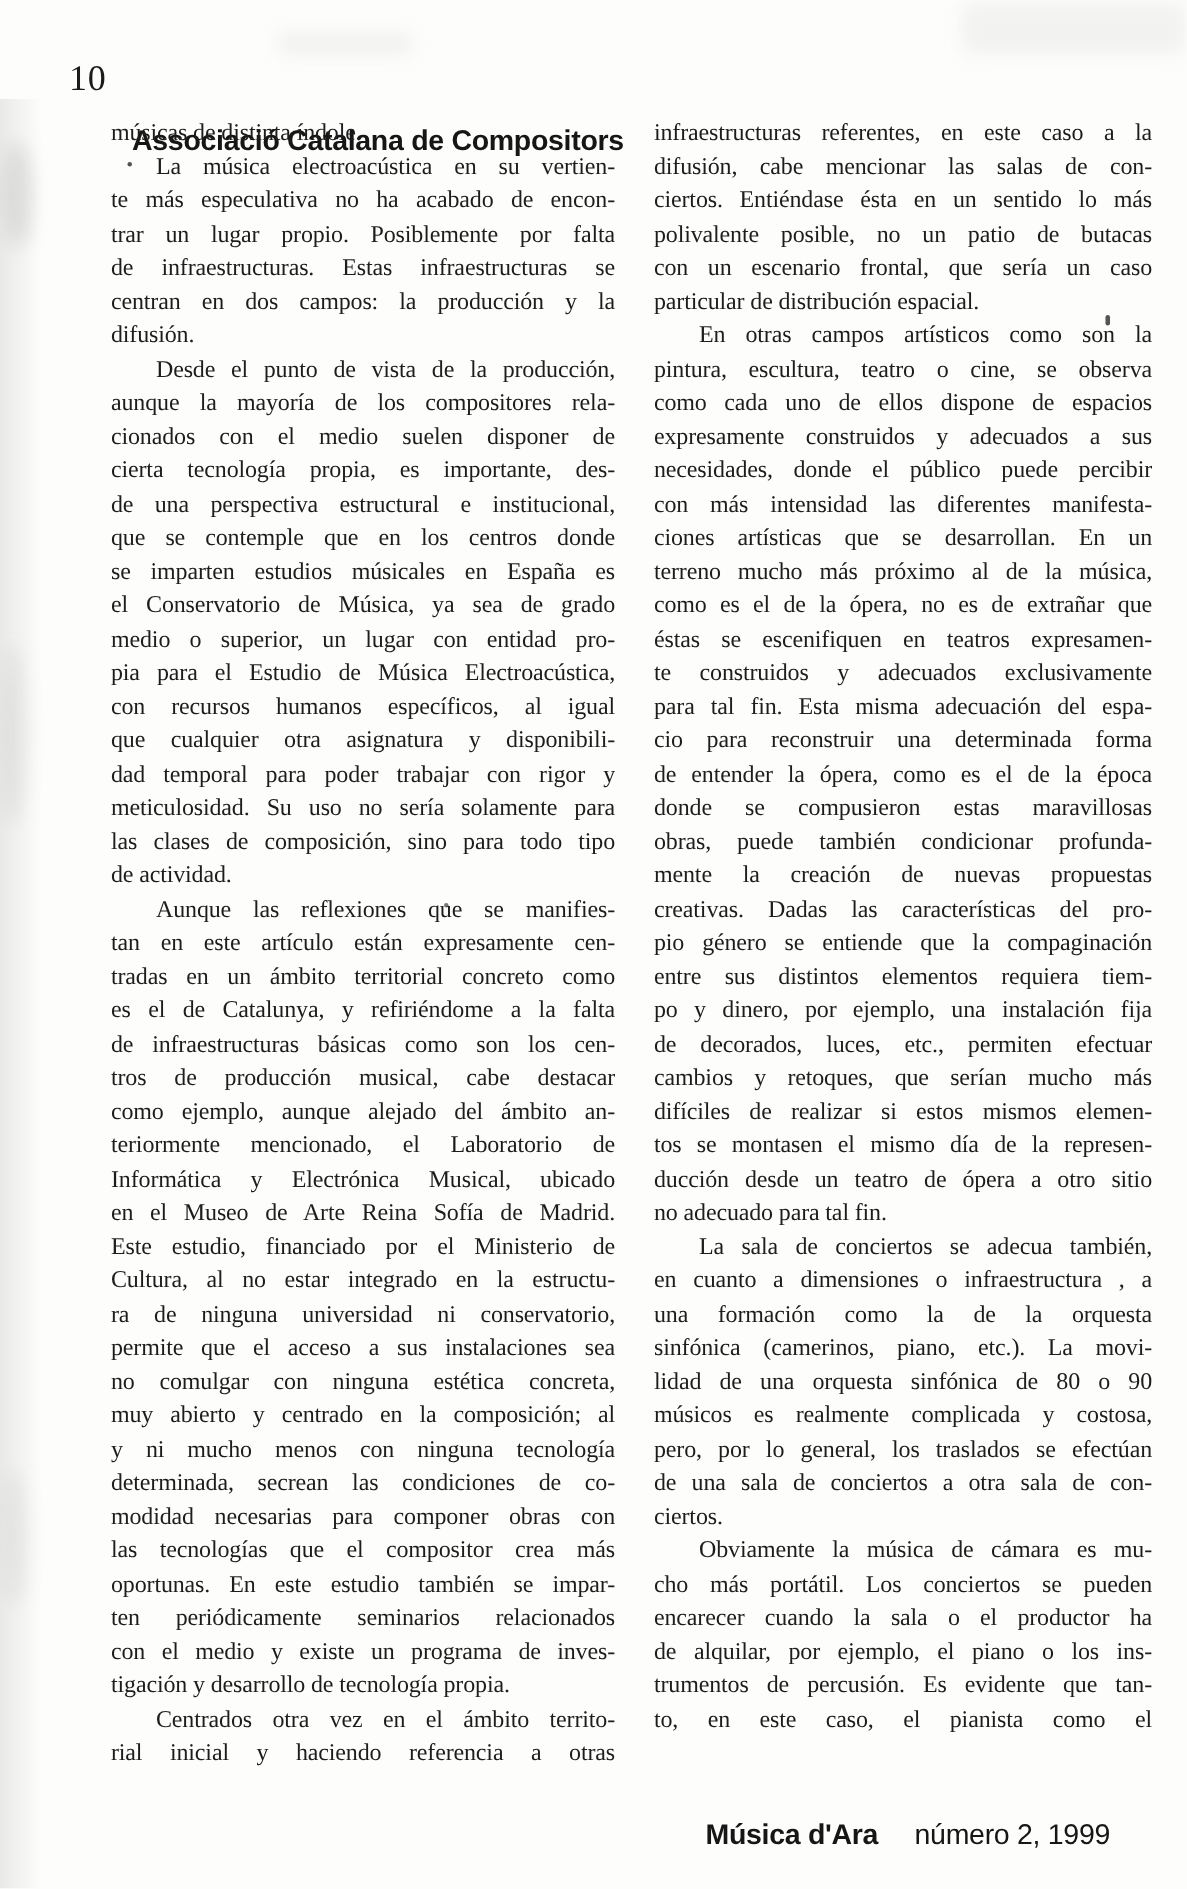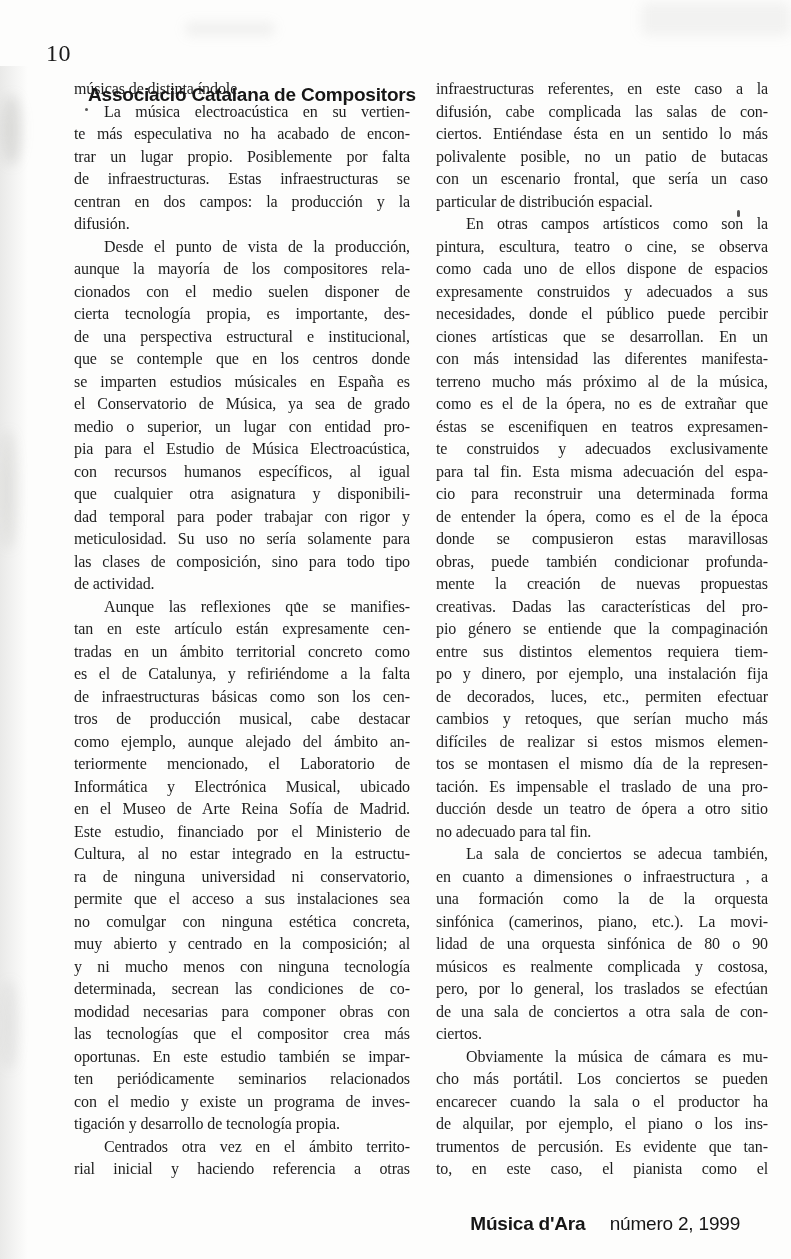--- a/index.html
+++ b/index.html
@@ -151,53 +151,52 @@
         <div class="ln end">tigación y desarrollo de tecnología propia.</div>
       </div>
       <div class="para">
         <div class="ln ind">Centrados otra vez en el ámbito territo-</div>
         <div class="ln">rial inicial y haciendo referencia a otras</div>
       </div>
     </div>
   <div class="column right">
       <div class="para">
         <div class="ln">infraestructuras referentes, en este caso a la</div>
-        <div class="ln">difusión, cabe complicada las salas de con-</div>
+        <div class="ln">difusión, cabe mencionar las salas de con-</div>
         <div class="ln">ciertos. Entiéndase ésta en un sentido lo más</div>
         <div class="ln">polivalente posible, no un patio de butacas</div>
         <div class="ln">con un escenario frontal, que sería un caso</div>
         <div class="ln end">particular de distribución espacial.</div>
       </div>
       <div class="para">
         <div class="ln ind">En otras campos artísticos como son la</div>
         <div class="ln">pintura, escultura, teatro o cine, se observa</div>
         <div class="ln">como cada uno de ellos dispone de espacios</div>
         <div class="ln">expresamente construidos y adecuados a sus</div>
         <div class="ln">necesidades, donde el público puede percibir</div>
+        <div class="ln">con más intensidad las diferentes manifesta-</div>
         <div class="ln">ciones artísticas que se desarrollan. En un</div>
-        <div class="ln">con más intensidad las diferentes manifesta-</div>
         <div class="ln">terreno mucho más próximo al de la música,</div>
         <div class="ln">como es el de la ópera, no es de extrañar que</div>
         <div class="ln">éstas se escenifiquen en teatros expresamen-</div>
         <div class="ln">te construidos y adecuados exclusivamente</div>
         <div class="ln">para tal fin. Esta misma adecuación del espa-</div>
         <div class="ln">cio para reconstruir una determinada forma</div>
         <div class="ln">de entender la ópera, como es el de la época</div>
         <div class="ln">donde se compusieron estas maravillosas</div>
         <div class="ln">obras, puede también condicionar profunda-</div>
         <div class="ln">mente la creación de nuevas propuestas</div>
         <div class="ln">creativas. Dadas las características del pro-</div>
         <div class="ln">pio género se entiende que la compaginación</div>
         <div class="ln">entre sus distintos elementos requiera tiem-</div>
         <div class="ln">po y dinero, por ejemplo, una instalación fija</div>
         <div class="ln">de decorados, luces, etc., permiten efectuar</div>
         <div class="ln">cambios y retoques, que serían mucho más</div>
         <div class="ln">difíciles de realizar si estos mismos elemen-</div>
         <div class="ln">tos se montasen el mismo día de la represen-</div>
-        <div class="ln">tación. Es impensable el traslado de una pro-</div>
         <div class="ln">ducción desde un teatro de ópera a otro sitio</div>
         <div class="ln end">no adecuado para tal fin.</div>
       </div>
       <div class="para">
         <div class="ln ind">La sala de conciertos se adecua también,</div>
         <div class="ln">en cuanto a dimensiones o infraestructura , a</div>
         <div class="ln">una formación como la de la orquesta</div>
         <div class="ln">sinfónica (camerinos, piano, etc.). La movi-</div>
         <div class="ln">lidad de una orquesta sinfónica de 80 o 90</div>
         <div class="ln">músicos es realmente complicada y costosa,</div>

